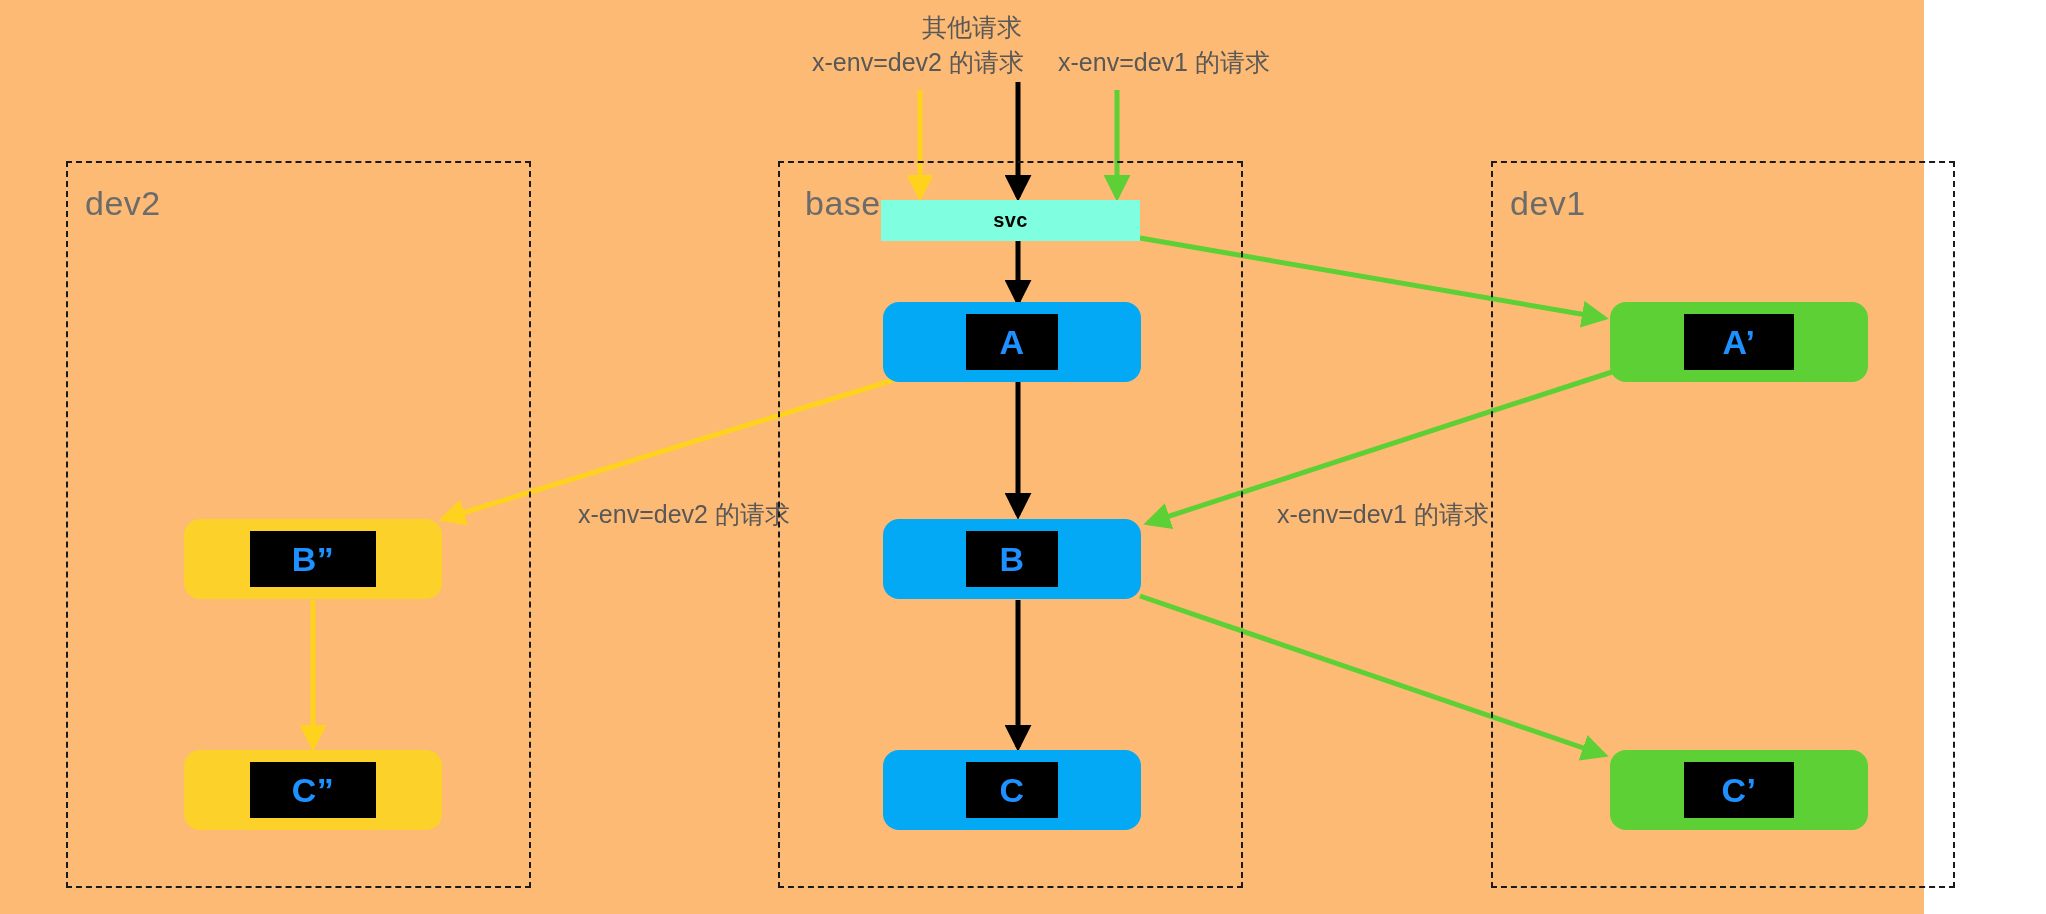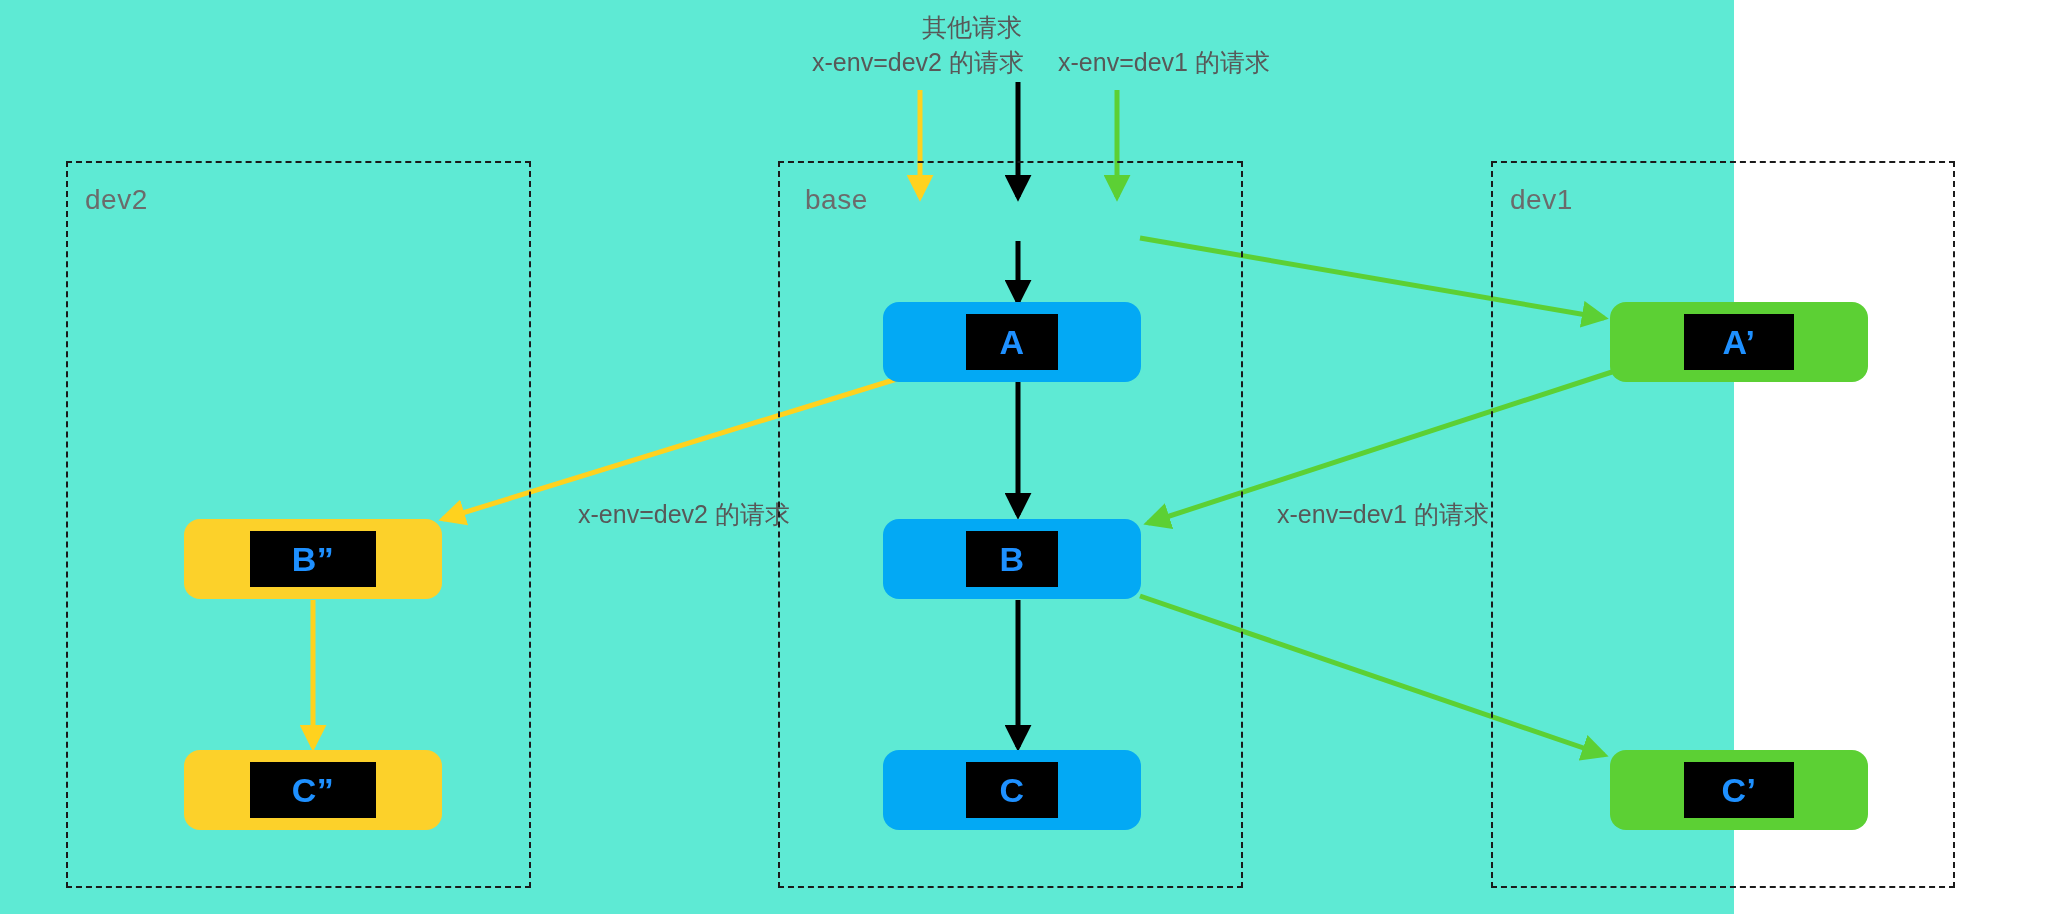--- a/index.html
+++ b/index.html
@@ -1,22 +1,22 @@
 <!DOCTYPE html>
 <html><head>
 <meta charset="utf-8">
 <style>
   html,body{margin:0;padding:0;background:#ffffff;}
   body{width:2046px;height:914px;overflow:hidden;
        font-family:"Liberation Sans","DejaVu Sans",sans-serif;}
-  #stage{position:relative;width:1734px;height:914px;background:#5eead4;}
+  #stage{position:relative;width:1924px;height:914px;background:#fdba74;}
 
   
   .env{position:absolute;border:2px dashed #1a1a1a;box-sizing:border-box;background:transparent;}
-  .env-label{position:absolute;color:#6b6b6b;font-size:28px;line-height:1;
+  .env-label{position:absolute;color:#6b6b6b;font-size:34px;line-height:1;
              letter-spacing:.5px;white-space:nowrap;}
 
   
   .node{position:absolute;box-sizing:border-box;border-radius:16px;
         display:flex;align-items:center;justify-content:center;}
   .node .chip{background:#000000;display:flex;align-items:center;justify-content:center;
               color:#1E90FF;font-weight:bold;font-size:34px;line-height:1;
               letter-spacing:.5px;white-space:nowrap;}
 
   .node.base{background:#03A9F4;}
@@ -115,20 +115,23 @@
 
   <div class="node dev2" style="left:184px;top:750px;width:258px;height:80px;">
     <span class="chip" style="width:126px;height:56px;">
       <span>C”</span>
     </span>
   </div>
 
   <div class="env" style="left:778px;top:161px;width:465px;height:727px;"></div>
   <div class="env-label" style="left:797px;top:186px;margin-left:8px;">base</div>
 
+  <div class="svc" style="left:881px;top:200px;width:259px;height:41px;">
+    <span>svc</span>
+  </div>
 
   <div class="node base" style="left:883px;top:302px;width:258px;height:80px;">
     <span class="chip" style="width:92px;height:56px;">
       <span>A</span>
     </span>
   </div>
 
   <div class="node base" style="left:883px;top:519px;width:258px;height:80px;">
     <span class="chip" style="width:92px;height:56px;">
       <span>B</span>

